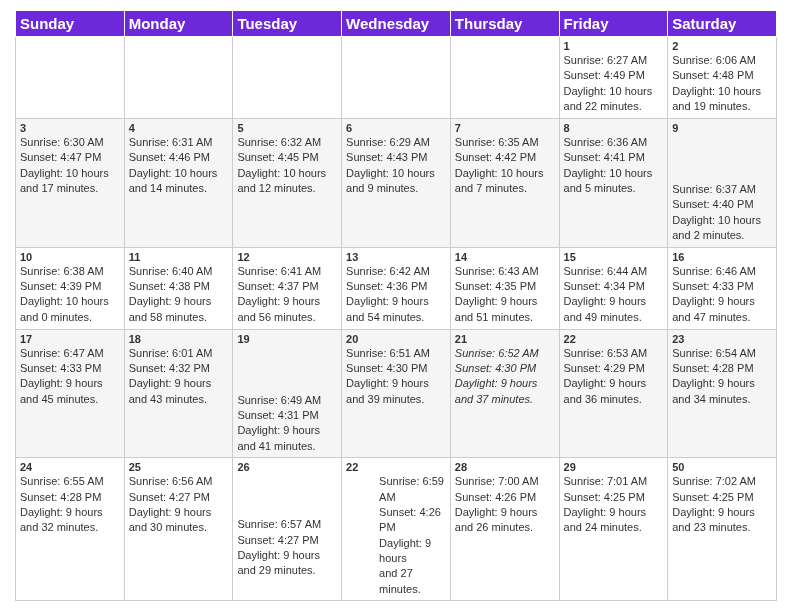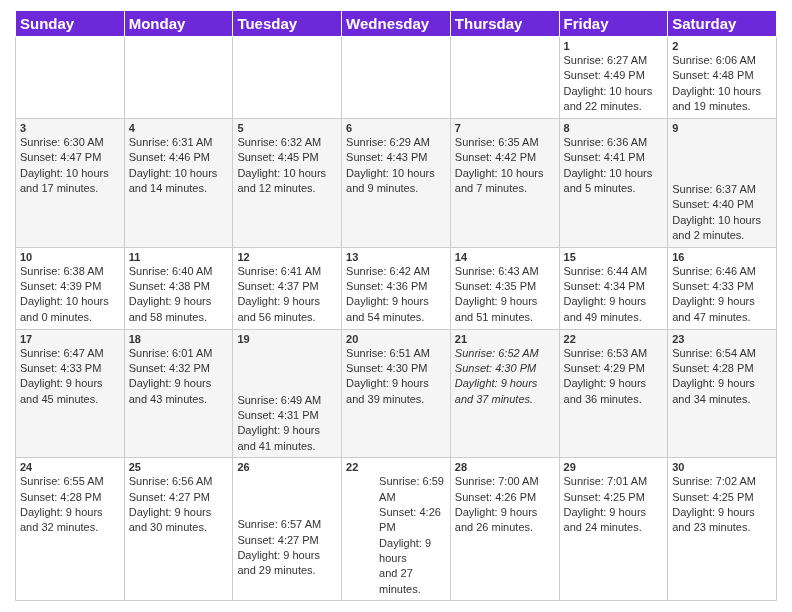--- a/index.html
+++ b/index.html
@@ -319,21 +319,21 @@
 and 26 minutes.</div>
           </td>
           <td>
             <span class="day-number">29</span>
             <div class="day-info" style="white-space: pre-line;">Sunrise: 7:01 AM
 Sunset: 4:25 PM
 Daylight: 9 hours
 and 24 minutes.</div>
           </td>
           <td>
-            <span class="day-number">30</span>
+            <span class="day-number">50</span>
             <div class="day-info" style="white-space: pre-line;">Sunrise: 7:02 AM
 Sunset: 4:25 PM
 Daylight: 9 hours
 and 23 minutes.</div>
           </td>
         </tr>
       </tbody>
   </table>
 </div>
 

